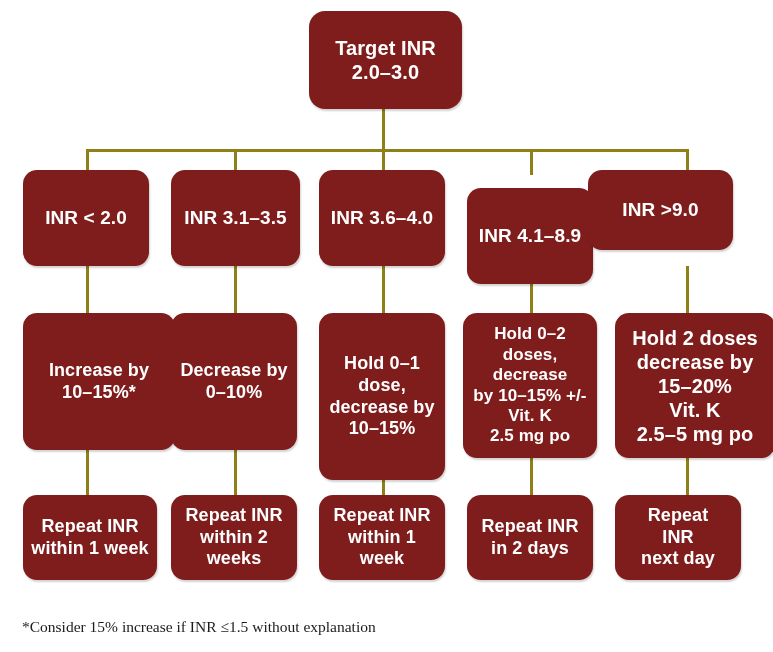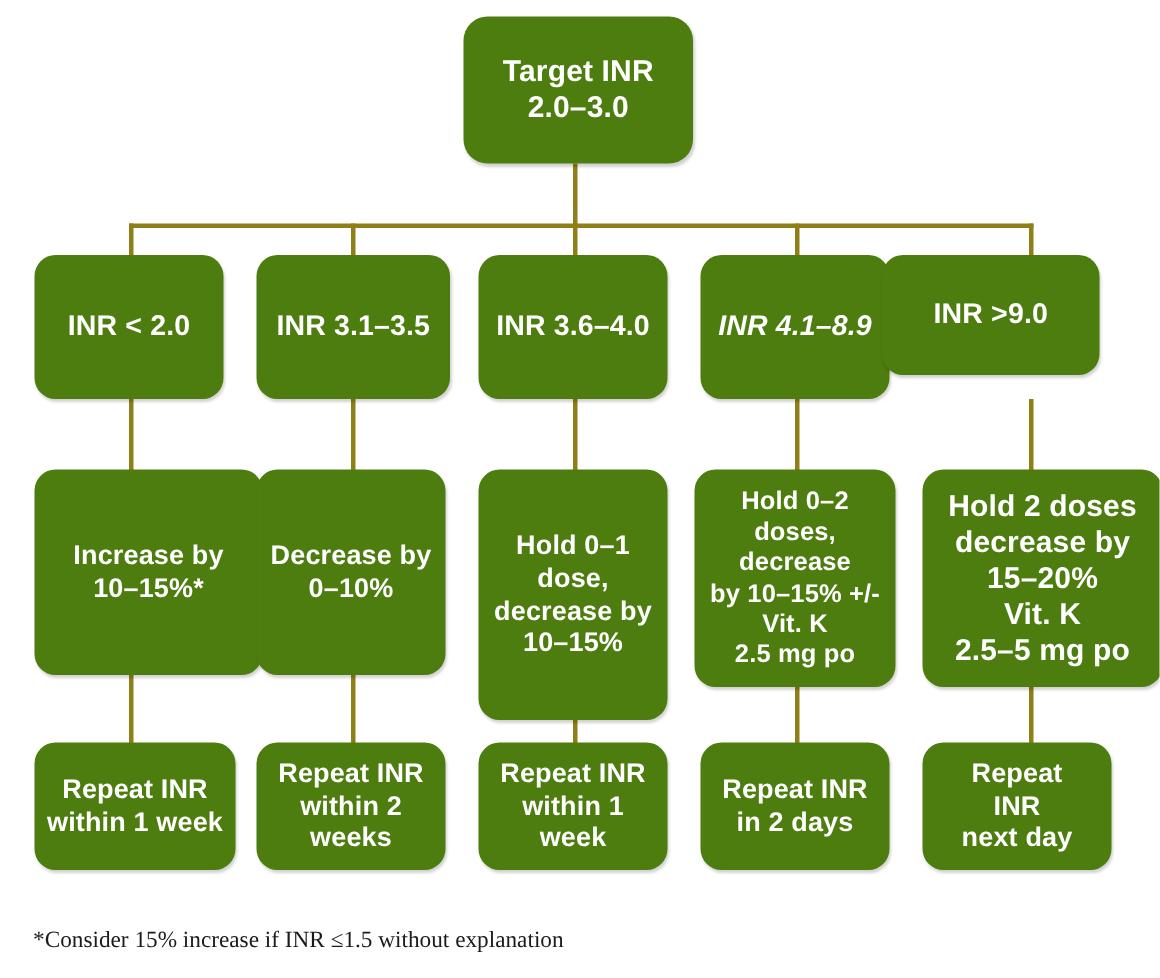--- a/index.html
+++ b/index.html
@@ -17,21 +17,21 @@
   #chart {
     position: absolute;
     left: 0;
     top: 0;
     width: 773px;
     height: 652px;
   }
   .node {
     position: absolute;
     box-sizing: border-box;
-    background: #4d7c0f;
+    background: #7f1d1d;
     border-radius: 14px;
     color: #ffffff;
     display: flex;
     align-items: center;
     justify-content: center;
     text-align: center;
     font-weight: bold;
     line-height: 1.2;
     letter-spacing: 0.1px;
     padding: 4px 5px;
@@ -76,21 +76,21 @@
 
   <div class="connector v" style="left:86px; top:149px; width:3px; height:26px;"></div>
   <div class="connector v" style="left:234px; top:149px; width:3px; height:26px;"></div>
   <div class="connector v" style="left:382px; top:149px; width:3px; height:26px;"></div>
   <div class="connector v" style="left:530px; top:149px; width:3px; height:26px;"></div>
   <div class="connector v" style="left:686px; top:149px; width:3px; height:26px;"></div>
 
   <div class="node level-inr" style="left:23px; top:170px; width:126px; height:96px;">INR &lt; 2.0</div>
   <div class="node level-inr" style="left:171px; top:170px; width:129px; height:96px;">INR 3.1–3.5</div>
   <div class="node level-inr" style="left:319px; top:170px; width:126px; height:96px;">INR 3.6–4.0</div>
-  <div class="node level-inr" style="left:467px; top:170px; width:126px; height:96px;font-style:italic;">INR 4.1–8.9</div>
+  <div class="node level-inr" style="left:467px; top:188px; width:126px; height:96px;">INR 4.1–8.9</div>
   <div class="node level-inr" style="left:588px; top:170px; width:145px; height:80px;">INR &gt;9.0</div>
 
   <div class="connector v" style="left:86px; top:266px; width:3px; height:48px;"></div>
   <div class="connector v" style="left:234px; top:266px; width:3px; height:48px;"></div>
   <div class="connector v" style="left:382px; top:266px; width:3px; height:48px;"></div>
   <div class="connector v" style="left:530px; top:266px; width:3px; height:48px;"></div>
   <div class="connector v" style="left:686px; top:266px; width:3px; height:48px;"></div>
 
   <div class="node level-act" style="left:23px; top:313px; width:152px; height:137px;">Increase by
 10–15%*</div>

